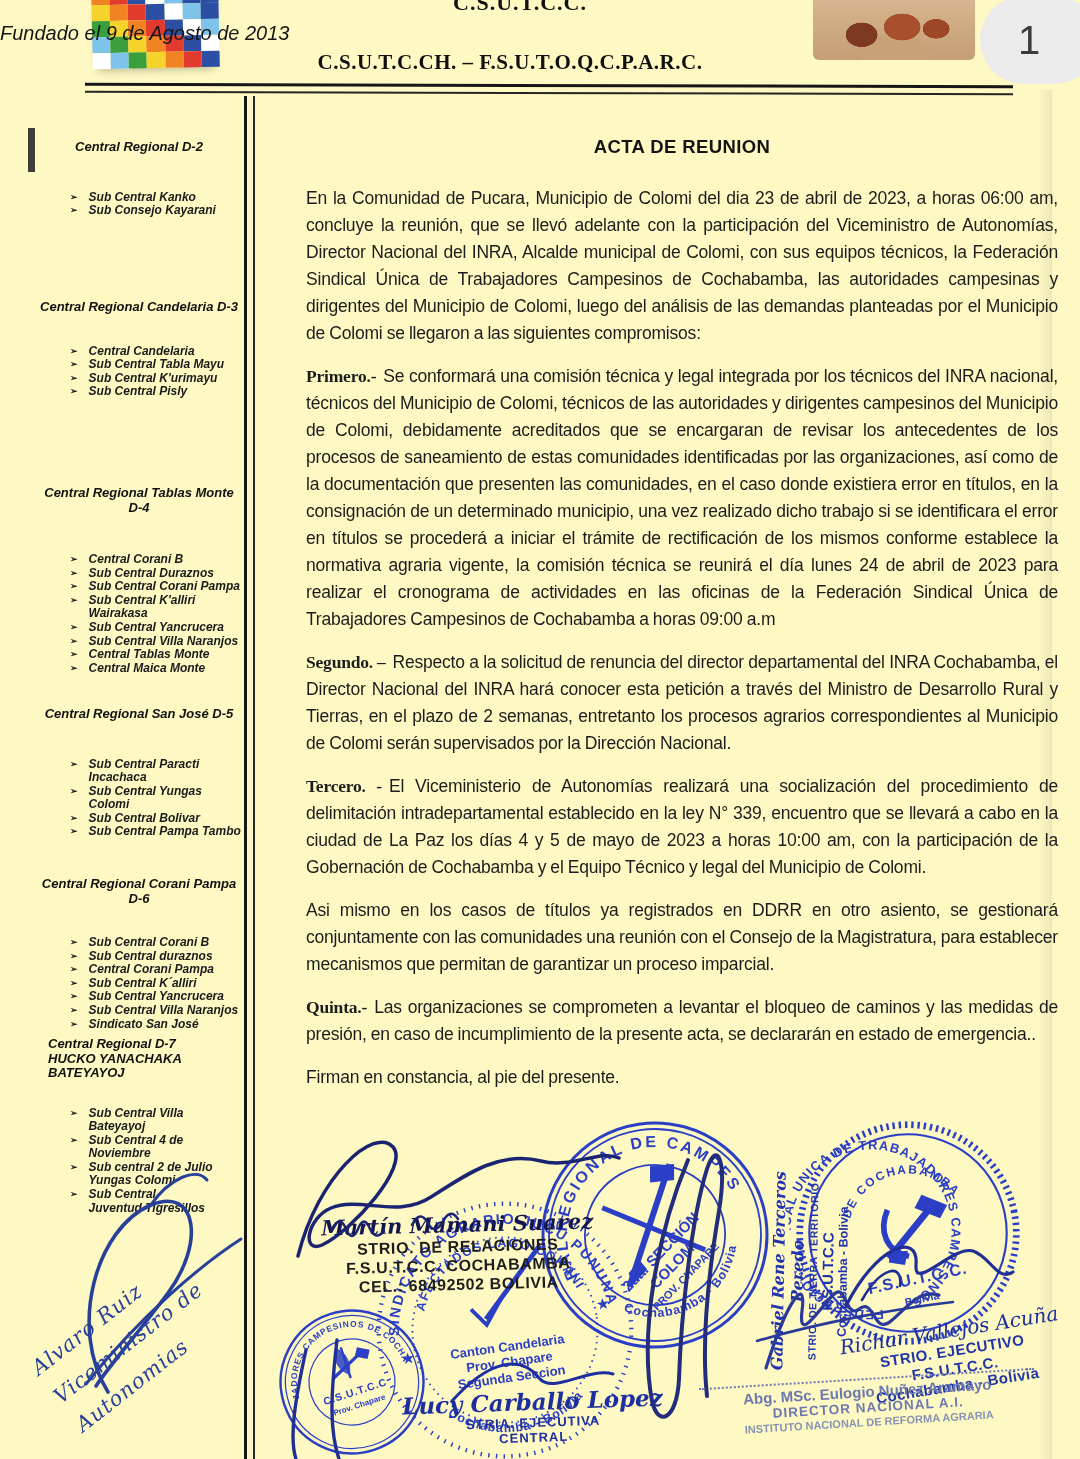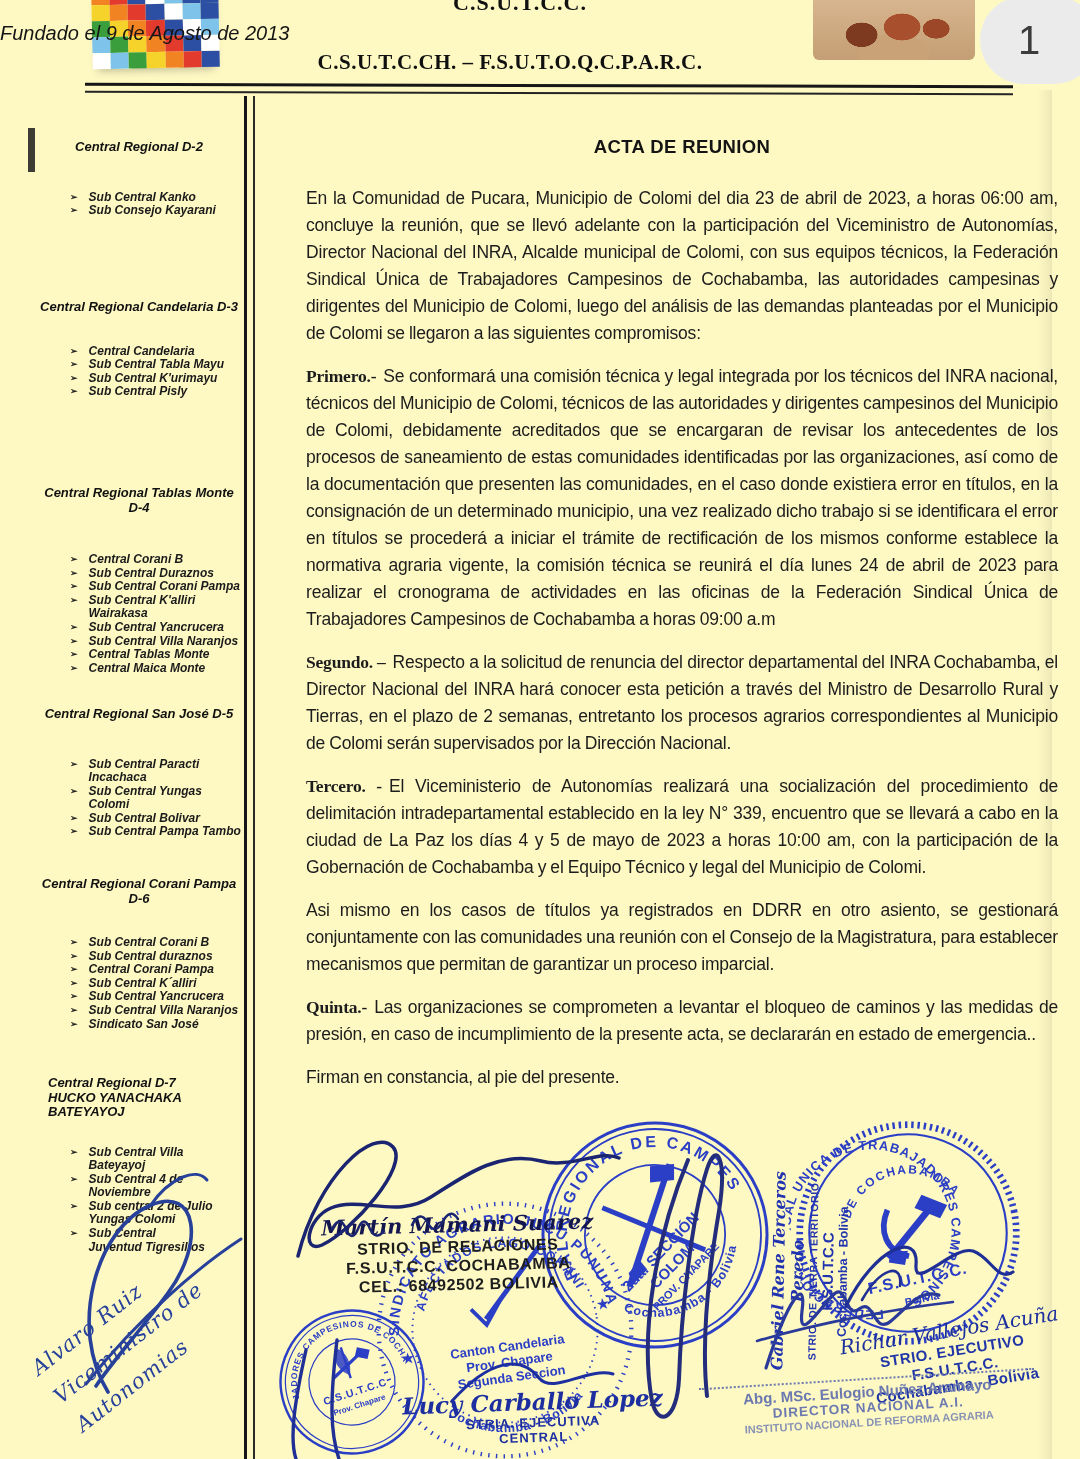--- a/index.html
+++ b/index.html
@@ -264,21 +264,21 @@
         <div class="sb-item">
           <span class="blt">➢</span>
           <span class="lbl">Sub Central Villa Naranjos</span>
         </div>
         <div class="sb-item">
           <span class="blt">➢</span>
           <span class="lbl">Sindicato San José</span>
         </div>
       </div>
   </div>
-  <div class="sb-sec" style="top:1076px">
+  <div class="sb-sec" style="top:1037px">
     <div class="sb-title left">Central Regional D-7
 HUCKO YANACHAKA
 BATEYAYOJ</div>
     <div class="sb-items" style="margin-top:26px">
 
     <div class="sb-item">
           <span class="blt">➢</span>
           <span class="lbl">Sub Central Villa Bateyayoj</span>
         </div>
         <div class="sb-item">

